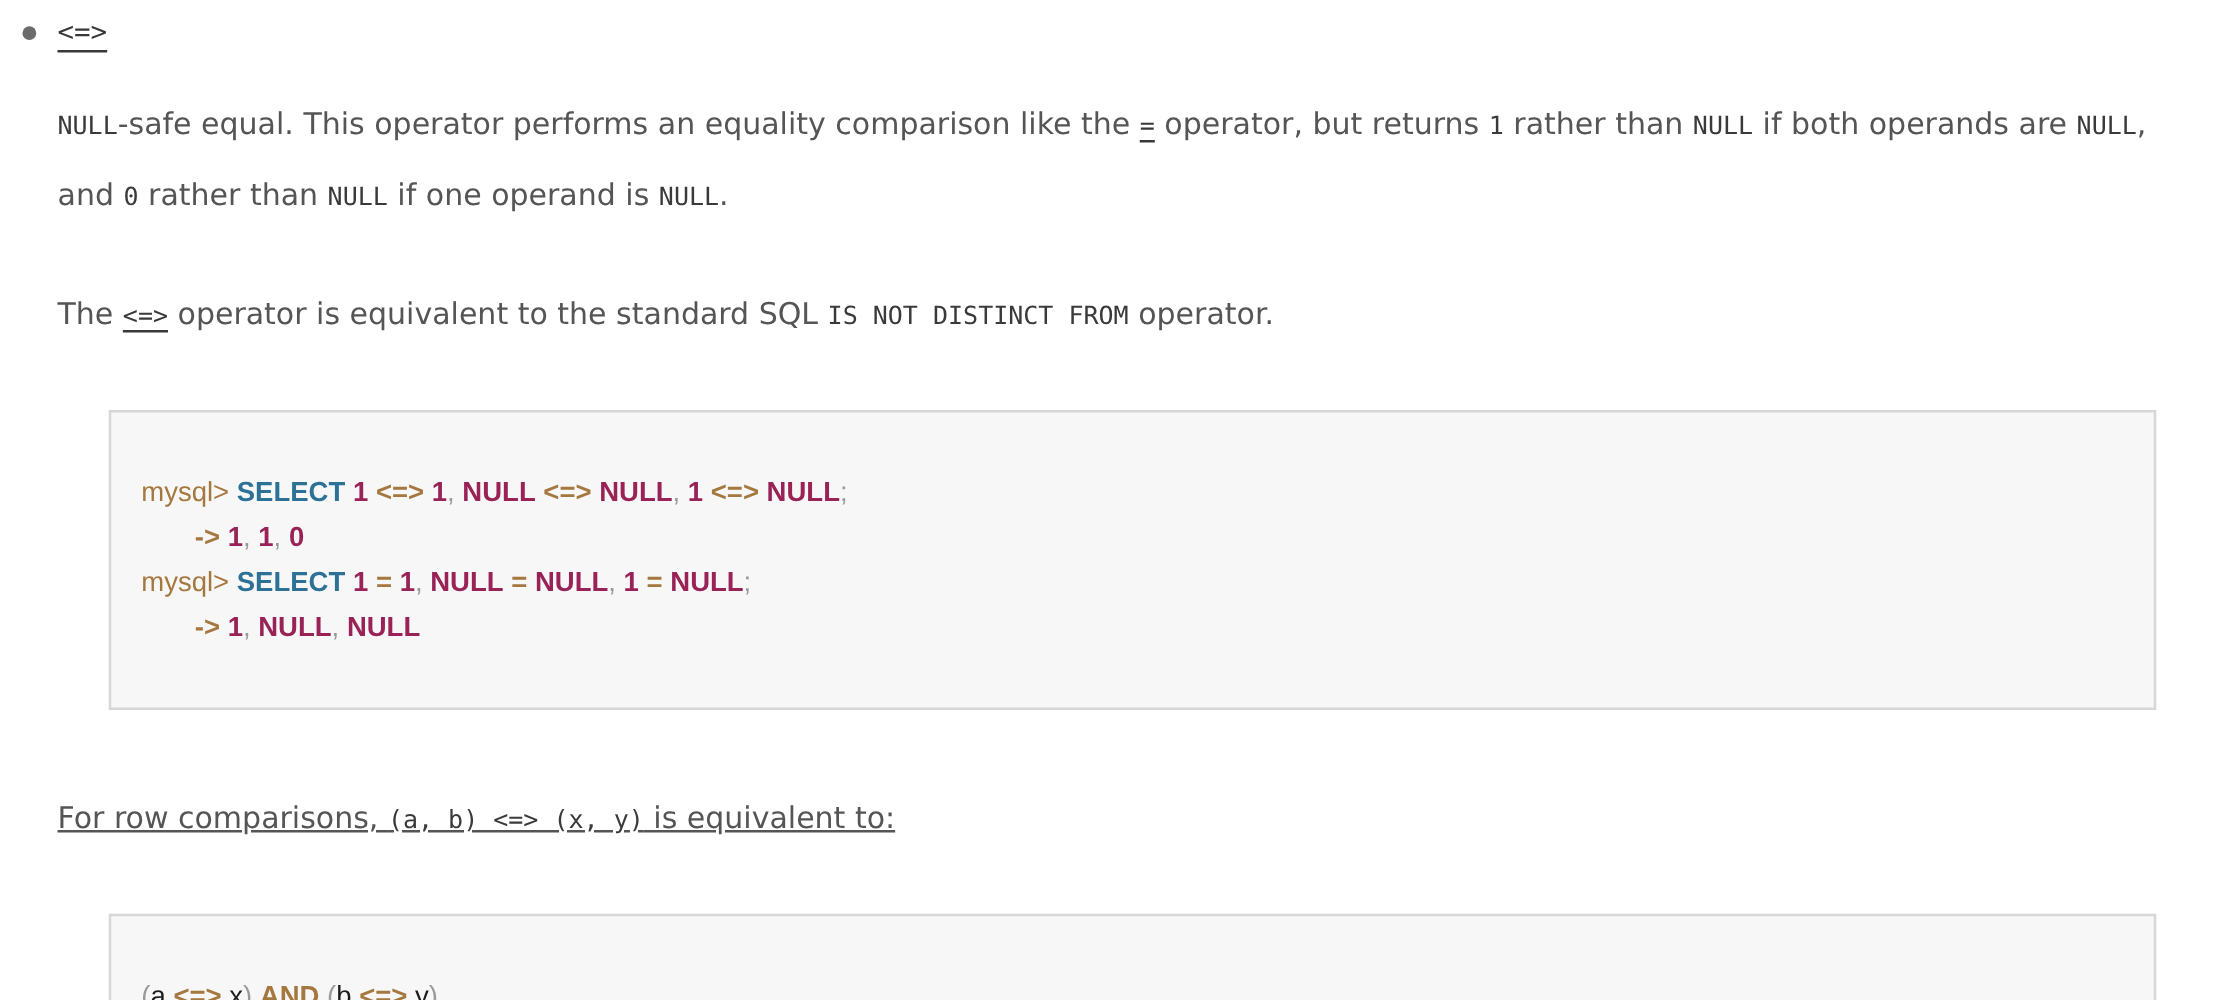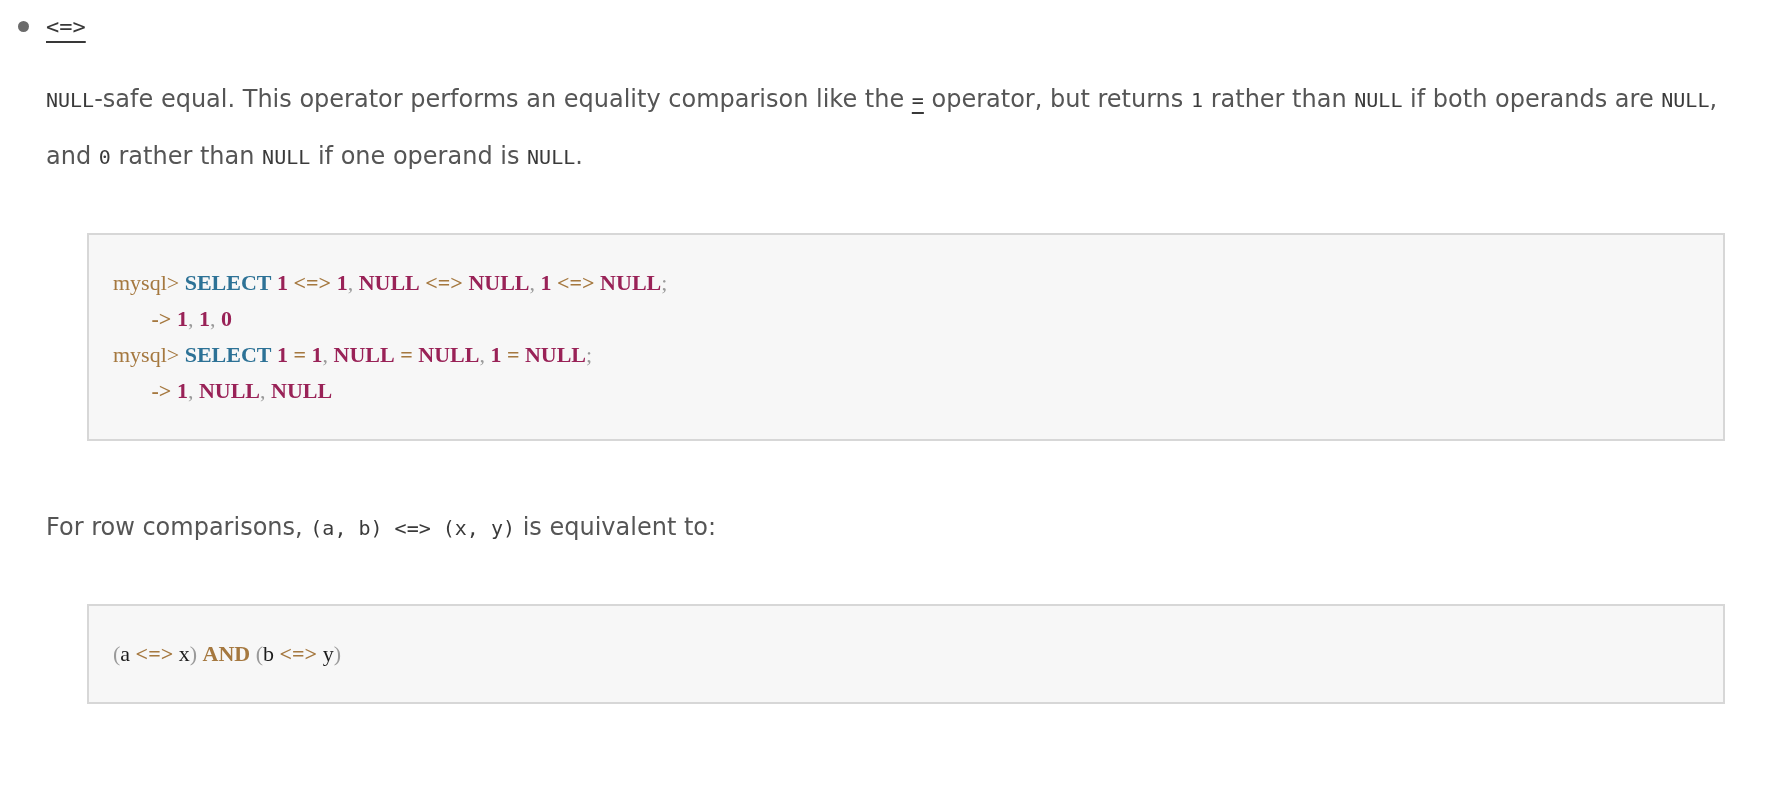--- a/index.html
+++ b/index.html
@@ -29,28 +29,28 @@
   p.body .ilink{
     font-family:"DejaVu Sans Mono","Liberation Mono",monospace;
     font-size:20px;color:#383838;text-decoration:underline;
     text-decoration-thickness:2px;text-underline-offset:5px;cursor:pointer;
   }
 
   
   pre.codeblock{
     margin:48px 5px 0 41px;
     background:#f7f7f7;border:2px solid #d7d7d7;
-    padding:30px 24px;
-    font-family:Liberation Serif, serif;
+    padding:46px 24px;
+    font-family:Liberation Sans, sans-serif;
     font-size:22px;line-height:36px;color:#1c1c1c;
     white-space:pre;overflow:hidden;
   }
   pre.codeblock.second{margin-top:48px;}
   p.body.spaced{margin-top:38px;}
-  p.body.row-cmp{margin-top:58px;}
+  p.body.row-cmp{margin-top:58px;text-decoration:underline;}
 
   .tok-prompt{color:#a5783f;}
   .tok-kw{color:#2d7296;font-weight:bold;}
   .tok-lit{color:#992257;font-weight:bold;}
   .tok-op{color:#a5783f;font-weight:bold;}
   .tok-pun{color:#9a9a9a;}
   .tok-id{color:#1c1c1c;}
   .tok-pl{color:#1c1c1c;}
 </style>
 </head>
@@ -58,20 +58,21 @@
 
 <div class="page">
 
   <div class="list-row">
     <span class="bullet"></span>
     <a href="#" class="op-link mono">&lt;=&gt;</a>
   </div>
 
   <p class="body"><span class="icode">NULL</span><span>-safe equal. This operator performs an equality comparison like the </span><a href="#" class="ilink">=</a><span> operator, but returns </span><span class="icode">1</span><span> rather than </span><span class="icode">NULL</span><span> if both operands are </span><span class="icode">NULL</span><span>, and </span><span class="icode">0</span><span> rather than </span><span class="icode">NULL</span><span> if one operand is </span><span class="icode">NULL</span><span>.</span></p>
 
+  <p class="body spaced"><span>The </span><a href="#" class="ilink">&lt;=&gt;</a><span> operator is equivalent to the standard SQL </span><span class="icode">IS NOT DISTINCT FROM</span><span> operator.</span></p>
 
   <pre class="codeblock"><div><span class="tok-prompt">mysql&gt; </span><span class="tok-kw">SELECT</span><span class="tok-pl"> </span><span class="tok-lit">1</span><span class="tok-pl"> </span><span class="tok-op">&lt;=&gt;</span><span class="tok-pl"> </span><span class="tok-lit">1</span><span class="tok-pun">,</span><span class="tok-pl"> </span><span class="tok-lit">NULL</span><span class="tok-pl"> </span><span class="tok-op">&lt;=&gt;</span><span class="tok-pl"> </span><span class="tok-lit">NULL</span><span class="tok-pun">,</span><span class="tok-pl"> </span><span class="tok-lit">1</span><span class="tok-pl"> </span><span class="tok-op">&lt;=&gt;</span><span class="tok-pl"> </span><span class="tok-lit">NULL</span><span class="tok-pun">;</span></div><div><span class="tok-pl">       </span><span class="tok-op">-&gt;</span><span class="tok-pl"> </span><span class="tok-lit">1</span><span class="tok-pun">,</span><span class="tok-pl"> </span><span class="tok-lit">1</span><span class="tok-pun">,</span><span class="tok-pl"> </span><span class="tok-lit">0</span></div><div><span class="tok-prompt">mysql&gt; </span><span class="tok-kw">SELECT</span><span class="tok-pl"> </span><span class="tok-lit">1</span><span class="tok-pl"> </span><span class="tok-op">=</span><span class="tok-pl"> </span><span class="tok-lit">1</span><span class="tok-pun">,</span><span class="tok-pl"> </span><span class="tok-lit">NULL</span><span class="tok-pl"> </span><span class="tok-op">=</span><span class="tok-pl"> </span><span class="tok-lit">NULL</span><span class="tok-pun">,</span><span class="tok-pl"> </span><span class="tok-lit">1</span><span class="tok-pl"> </span><span class="tok-op">=</span><span class="tok-pl"> </span><span class="tok-lit">NULL</span><span class="tok-pun">;</span></div><div><span class="tok-pl">       </span><span class="tok-op">-&gt;</span><span class="tok-pl"> </span><span class="tok-lit">1</span><span class="tok-pun">,</span><span class="tok-pl"> </span><span class="tok-lit">NULL</span><span class="tok-pun">,</span><span class="tok-pl"> </span><span class="tok-lit">NULL</span></div></pre>
 
   <p class="body row-cmp"><span>For row comparisons, </span><span class="icode">(a, b) &lt;=&gt; (x, y)</span><span> is equivalent to:</span></p>
 
   <pre class="codeblock second"><div><span class="tok-pun">(</span><span class="tok-id">a</span><span class="tok-pl"> </span><span class="tok-op">&lt;=&gt;</span><span class="tok-pl"> </span><span class="tok-id">x</span><span class="tok-pun">)</span><span class="tok-pl"> </span><span class="tok-op">AND</span><span class="tok-pl"> </span><span class="tok-pun">(</span><span class="tok-id">b</span><span class="tok-pl"> </span><span class="tok-op">&lt;=&gt;</span><span class="tok-pl"> </span><span class="tok-id">y</span><span class="tok-pun">)</span></div></pre>
 
 </div>
 
 </body></html>

